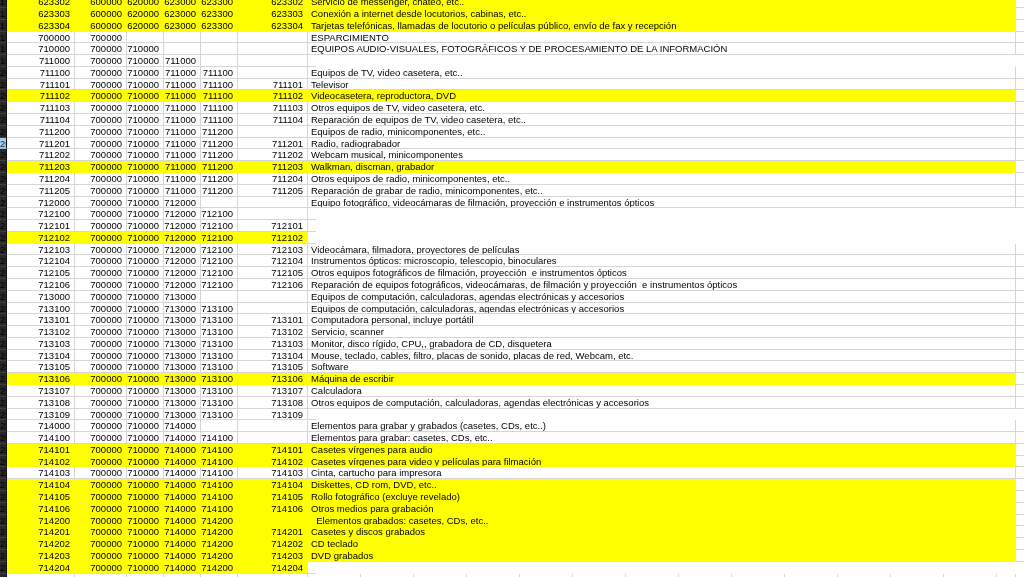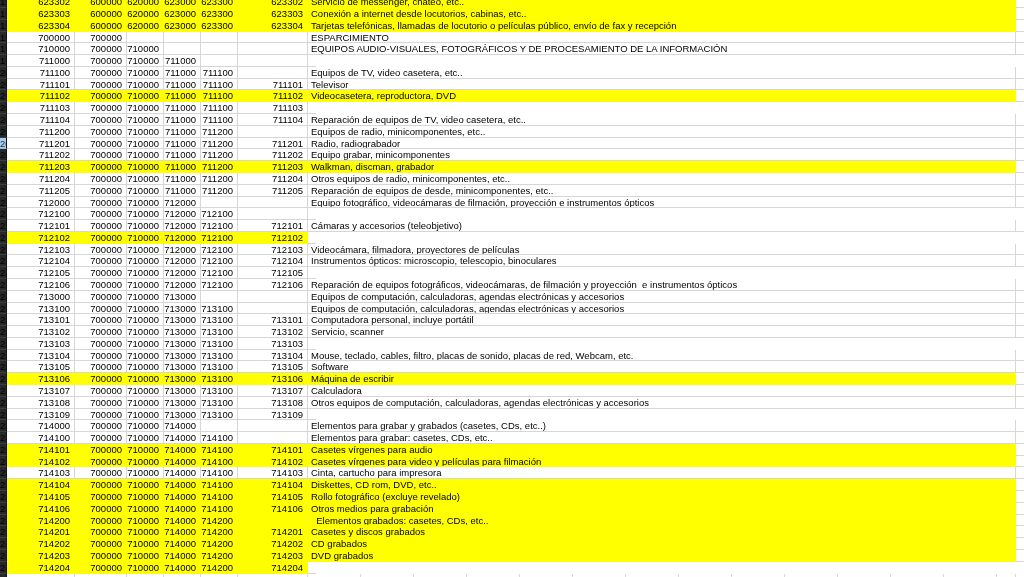--- a/index.html
+++ b/index.html
@@ -135,20 +135,21 @@
         <div class="ct"></div>
       </div>
       <div class="row">
         <div class="rh">203</div>
         <div class="num ca">711103</div>
         <div class="num cb">700000</div>
         <div class="num cc">710000</div>
         <div class="num cd">711000</div>
         <div class="num ce">711100</div>
         <div class="num cf">711103</div>
+        <div class="cg"><span>Otros equipos de </span><span class="sp">TV</span><span>, video </span><span class="sp">casetera</span><span>, etc.</span></div>
         <div class="ct"></div>
       </div>
       <div class="row">
         <div class="rh">204</div>
         <div class="num ca">711104</div>
         <div class="num cb">700000</div>
         <div class="num cc">710000</div>
         <div class="num cd">711000</div>
         <div class="num ce">711100</div>
         <div class="num cf">711104</div>
@@ -178,21 +179,21 @@
         <div class="ct"></div>
       </div>
       <div class="row">
         <div class="rh">207</div>
         <div class="num ca">711202</div>
         <div class="num cb">700000</div>
         <div class="num cc">710000</div>
         <div class="num cd">711000</div>
         <div class="num ce">711200</div>
         <div class="num cf">711202</div>
-        <div class="cg"><span>Equipo grabar, </span><span class="sp">minicomponentes</span></div>
+        <div class="cg"><span>Webcam musical, </span><span class="sp">minicomponentes</span></div>
         <div class="ct"></div>
       </div>
       <div class="row hl">
         <div class="rh">208</div>
         <div class="num ca">711203</div>
         <div class="num cb">700000</div>
         <div class="num cc">710000</div>
         <div class="num cd">711000</div>
         <div class="num ce">711200</div>
         <div class="num cf">711203</div>
@@ -211,21 +212,21 @@
         <div class="ct"></div>
       </div>
       <div class="row">
         <div class="rh">210</div>
         <div class="num ca">711205</div>
         <div class="num cb">700000</div>
         <div class="num cc">710000</div>
         <div class="num cd">711000</div>
         <div class="num ce">711200</div>
         <div class="num cf">711205</div>
-        <div class="cg"><span>Reparación de equipos de desde, </span><span class="sp">minicomponentes</span><span>, etc..</span></div>
+        <div class="cg"><span>Reparación de grabar de radio, </span><span class="sp">minicomponentes</span><span>, etc..</span></div>
         <div class="ct"></div>
       </div>
       <div class="row">
         <div class="rh">211</div>
         <div class="num ca">712000</div>
         <div class="num cb">700000</div>
         <div class="num cc">710000</div>
         <div class="num cd">712000</div>
         <div class="num ce"></div>
         <div class="num cf"></div>
@@ -243,21 +244,20 @@
         <div class="ct"></div>
       </div>
       <div class="row">
         <div class="rh">213</div>
         <div class="num ca">712101</div>
         <div class="num cb">700000</div>
         <div class="num cc">710000</div>
         <div class="num cd">712000</div>
         <div class="num ce">712100</div>
         <div class="num cf">712101</div>
-        <div class="cg"><span>Cámaras y accesorios (teleobjetivo)</span></div>
         <div class="ct"></div>
       </div>
       <div class="row hl">
         <div class="rh">214</div>
         <div class="num ca">712102</div>
         <div class="num cb">700000</div>
         <div class="num cc">710000</div>
         <div class="num cd">712000</div>
         <div class="num ce">712100</div>
         <div class="num cf">712102</div>
@@ -286,20 +286,21 @@
         <div class="ct"></div>
       </div>
       <div class="row">
         <div class="rh">217</div>
         <div class="num ca">712105</div>
         <div class="num cb">700000</div>
         <div class="num cc">710000</div>
         <div class="num cd">712000</div>
         <div class="num ce">712100</div>
         <div class="num cf">712105</div>
+        <div class="cg"><span>Otros equipos fotográficos de filmación, proyección  e instrumentos ópticos</span></div>
         <div class="ct"></div>
       </div>
       <div class="row">
         <div class="rh">218</div>
         <div class="num ca">712106</div>
         <div class="num cb">700000</div>
         <div class="num cc">710000</div>
         <div class="num cd">712000</div>
         <div class="num ce">712100</div>
         <div class="num cf">712106</div>
@@ -351,20 +352,21 @@
         <div class="ct"></div>
       </div>
       <div class="row">
         <div class="rh">223</div>
         <div class="num ca">713103</div>
         <div class="num cb">700000</div>
         <div class="num cc">710000</div>
         <div class="num cd">713000</div>
         <div class="num ce">713100</div>
         <div class="num cf">713103</div>
+        <div class="cg"><span>Monitor, disco rígido, </span><span class="sp">CPU</span><span>,, grabadora de CD, disquetera</span></div>
         <div class="ct"></div>
       </div>
       <div class="row">
         <div class="rh">224</div>
         <div class="num ca">713104</div>
         <div class="num cb">700000</div>
         <div class="num cc">710000</div>
         <div class="num cd">713000</div>
         <div class="num ce">713100</div>
         <div class="num cf">713104</div>
@@ -536,21 +538,21 @@
         <div class="ct"></div>
       </div>
       <div class="row hl">
         <div class="rh">240</div>
         <div class="num ca">714202</div>
         <div class="num cb">700000</div>
         <div class="num cc">710000</div>
         <div class="num cd">714000</div>
         <div class="num ce">714200</div>
         <div class="num cf">714202</div>
-        <div class="cg"><span>CD grabados</span></div>
+        <div class="cg"><span>CD teclado</span></div>
         <div class="ct"></div>
       </div>
       <div class="row hl">
         <div class="rh">241</div>
         <div class="num ca">714203</div>
         <div class="num cb">700000</div>
         <div class="num cc">710000</div>
         <div class="num cd">714000</div>
         <div class="num ce">714200</div>
         <div class="num cf">714203</div>

